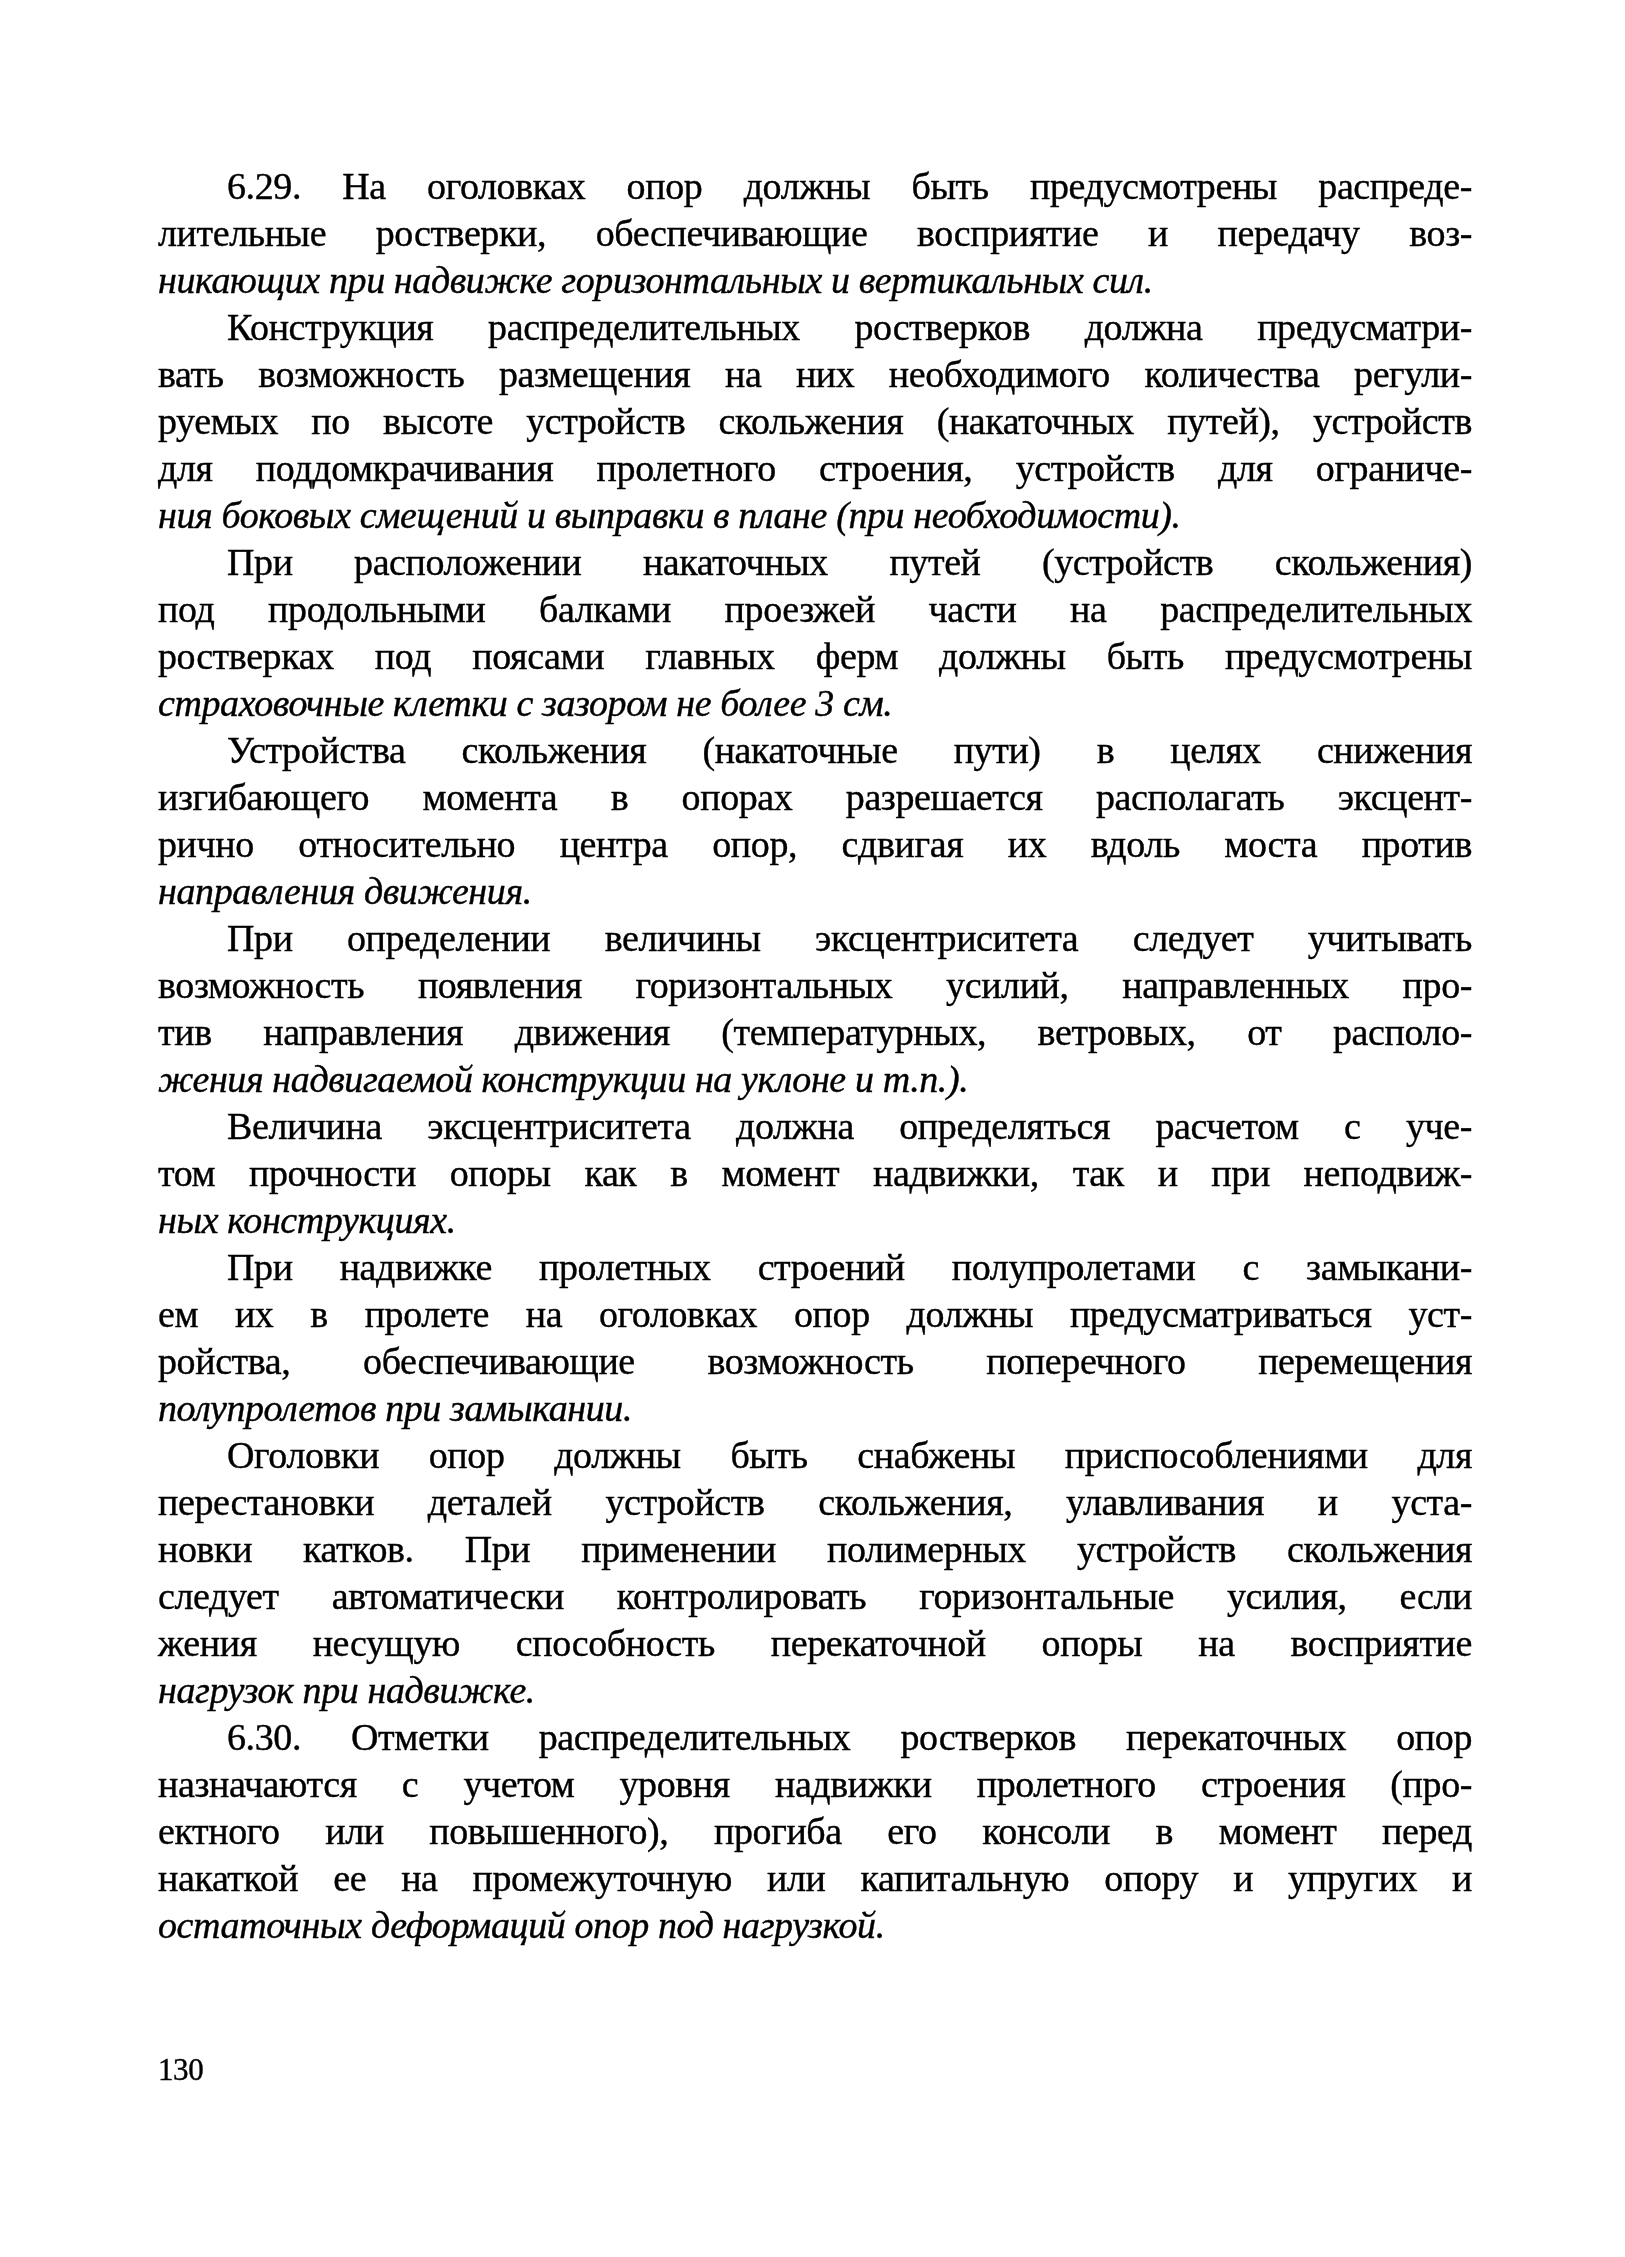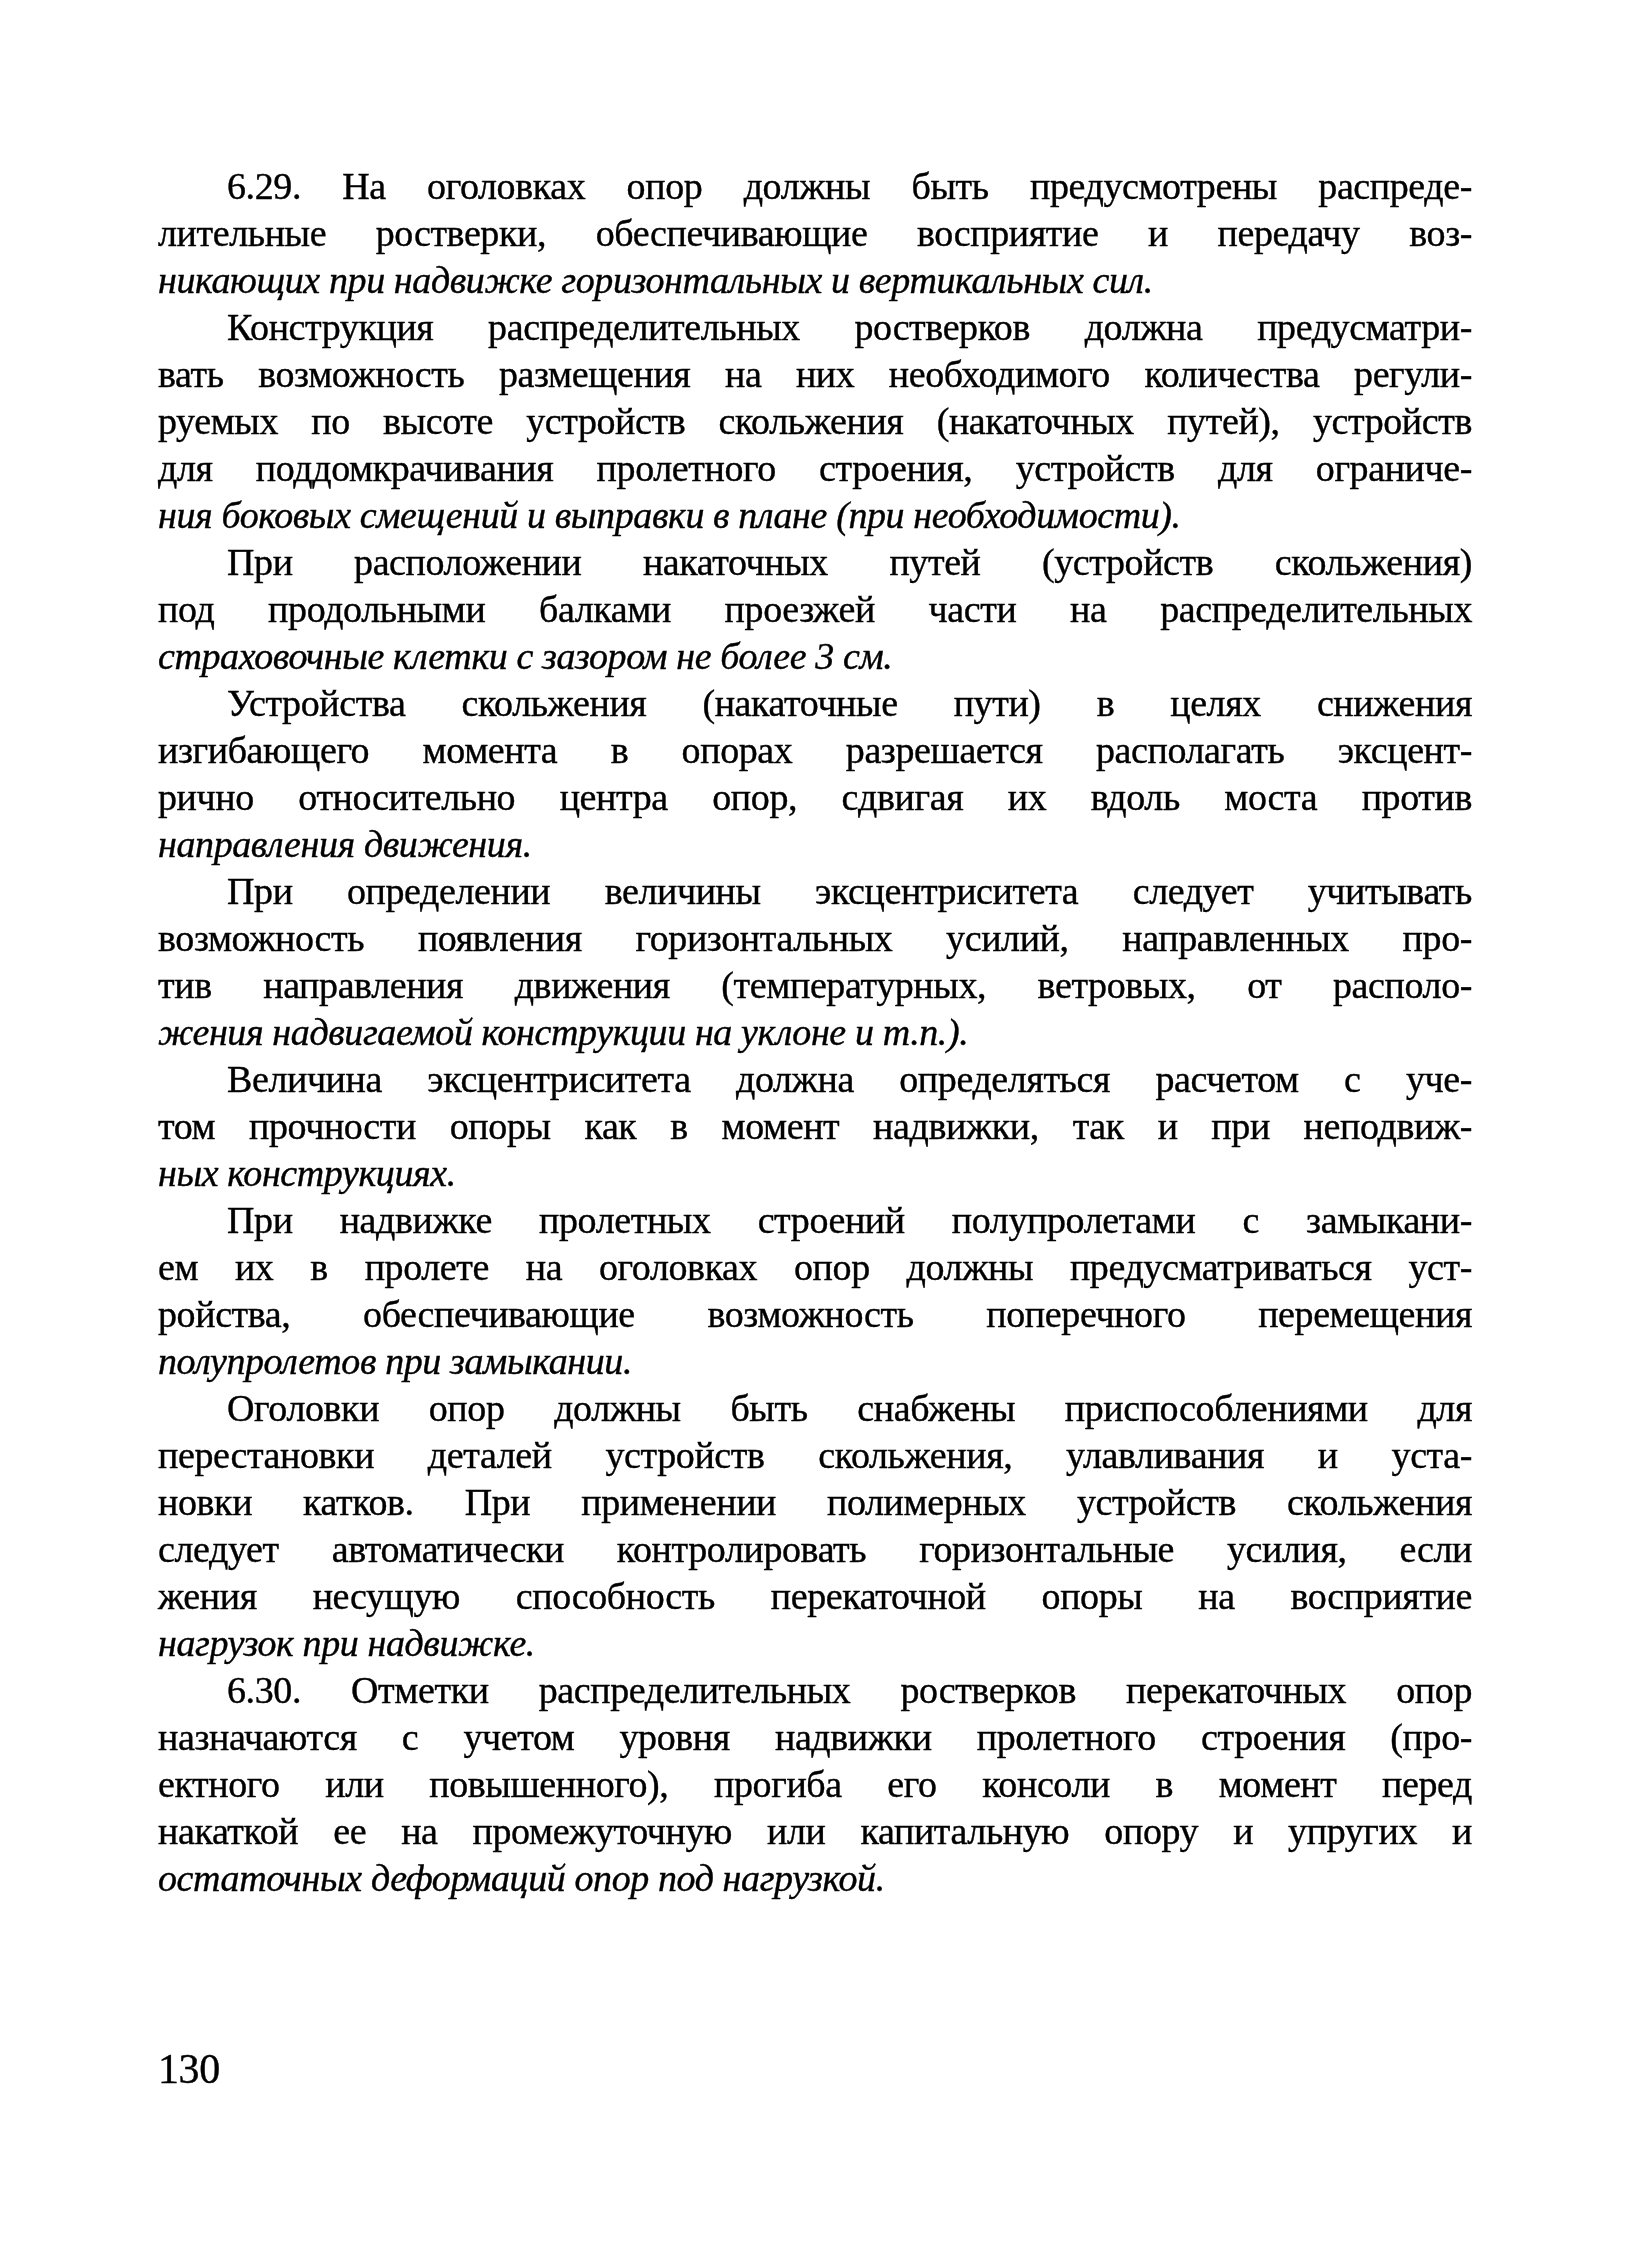--- a/index.html
+++ b/index.html
@@ -35,41 +35,42 @@
     text-indent: 69px;
   }
   .line.last {
     text-align-last: left;
     font-style: italic;
   }
   .page-number {
     position: absolute;
     left: 158px;
     top: 2046px;
-    font-size: 42px;
+    font-size: 31px;
     line-height: 47px;
     letter-spacing: -0.4px;
     -webkit-text-stroke: 0.4px #000;
   }
 </style>
 </head>
 <body>
 
 <div class="page">
   <div class="text-block" id="text-block">
       <div class="line first">6.29. На оголовках опор должны быть предусмотрены распреде-</div>
       <div class="line">лительные ростверки, обеспечивающие восприятие и передачу воз-</div>
       <div class="line last">никающих при надвижке горизонтальных и вертикальных сил.</div>
       <div class="line first">Конструкция распределительных ростверков должна предусматри-</div>
       <div class="line">вать возможность размещения на них необходимого количества регули-</div>
       <div class="line">руемых по высоте устройств скольжения (накаточных путей), устройств</div>
       <div class="line">для поддомкрачивания пролетного строения, устройств для ограниче-</div>
       <div class="line last">ния боковых смещений и выправки в плане (при необходимости).</div>
       <div class="line first">При расположении накаточных путей (устройств скольжения)</div>
       <div class="line">под продольными балками проезжей части на распределительных</div>
+      <div class="line">ростверках под поясами главных ферм должны быть предусмотрены</div>
       <div class="line last">страховочные клетки с зазором не более 3 см.</div>
       <div class="line first">Устройства скольжения (накаточные пути) в целях снижения</div>
       <div class="line">изгибающего момента в опорах разрешается располагать эксцент-</div>
       <div class="line">рично относительно центра опор, сдвигая их вдоль моста против</div>
       <div class="line last">направления движения.</div>
       <div class="line first">При определении величины эксцентриситета следует учитывать</div>
       <div class="line">возможность появления горизонтальных усилий, направленных про-</div>
       <div class="line">тив направления движения (температурных, ветровых, от располо-</div>
       <div class="line last">жения надвигаемой конструкции на уклоне и т.п.).</div>
       <div class="line first">Величина эксцентриситета должна определяться расчетом с уче-</div>

